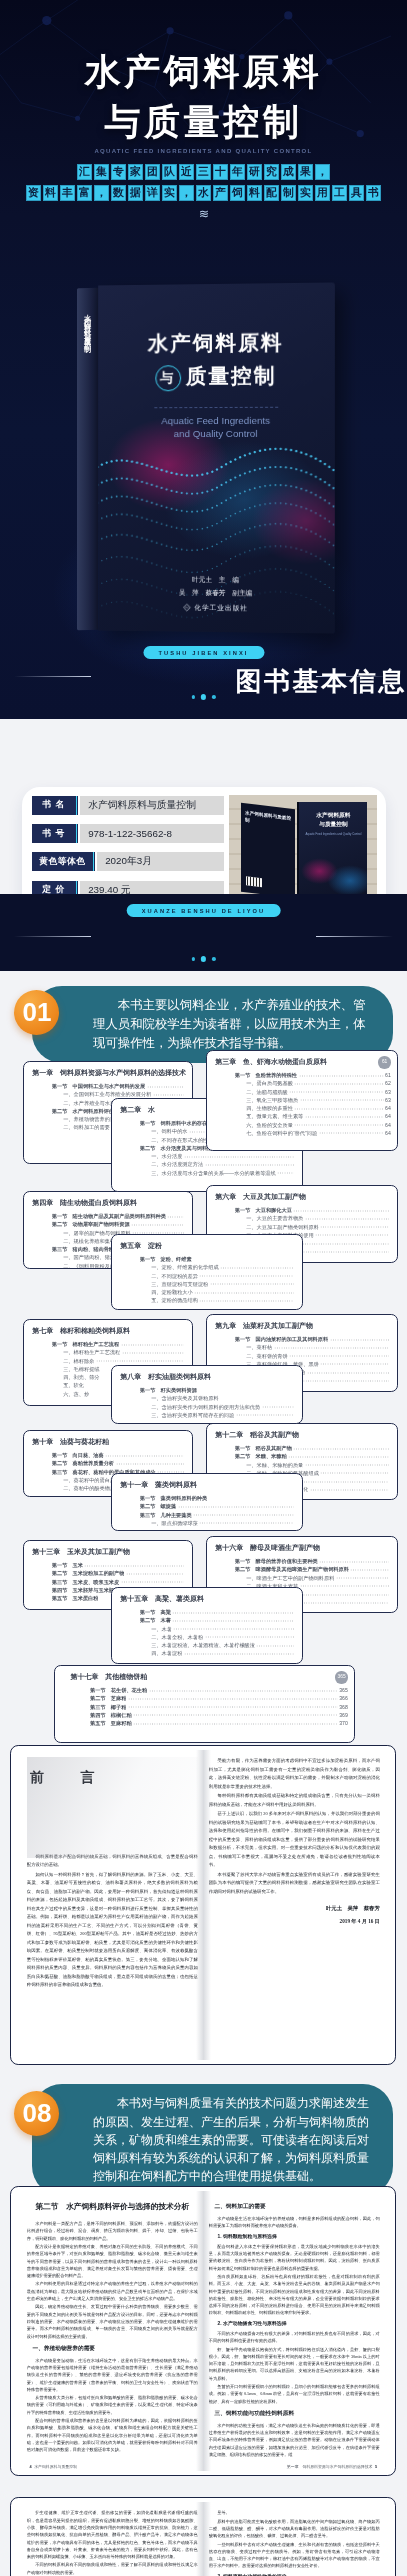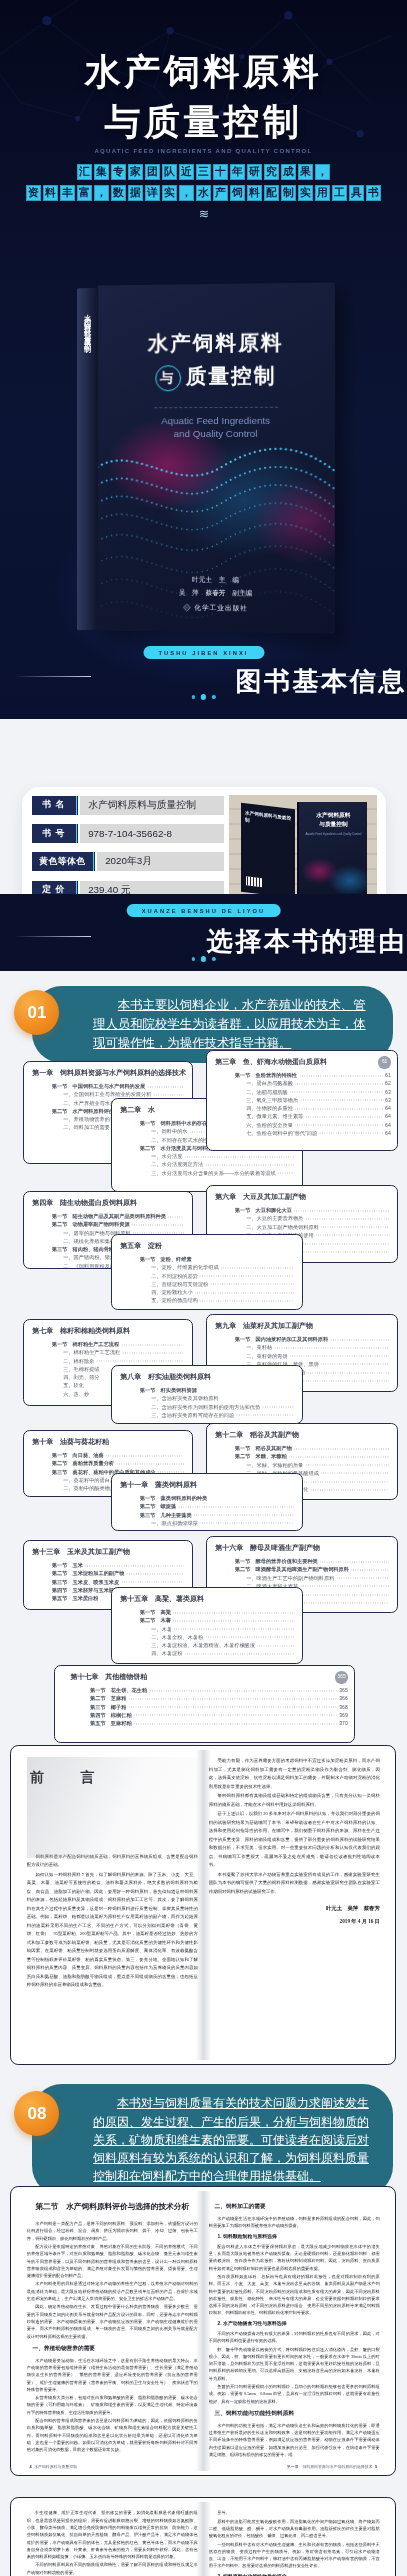--- a/index.html
+++ b/index.html
@@ -92,24 +92,24 @@
       radial-gradient(26px 18.5px at 30% 72%,rgba(216,26,122,.55),rgba(0,0,0,0) 70%),
       radial-gradient(31px 21.6px at 75% 82%,rgba(36,150,235,.5),rgba(0,0,0,0) 72%),
       linear-gradient(160deg,#1a2240,#0d1226);
     border-left:2.6px solid #070b18;}
   .pb-front .mini{position:absolute;left:0;top:8.2px;width:100%;text-align:center;color:#fff;
     font-size:5.7px;font-weight:800;line-height:1.6;}
   .pb-front .minien{position:absolute;left:0;top:30px;width:100%;text-align:center;color:#8aa0cc;
     font-size:2.8px;line-height:1.5;}
   
   .reason-band{position:absolute;left:32px;width:361px;background:#266c80;border-radius:30px;color:#fff;}
-  .reason-text{padding:10.3px 18.5px 10.3px 61px;font-size:12.4px;line-height:1.52;text-indent:2em;text-decoration:underline;}
+  .reason-text{padding:10.3px 18.5px 10.3px 61px;font-size:12.4px;line-height:1.52;text-indent:2em;}
   .reason-num{position:absolute;width:45px;height:45px;border-radius:50%;color:#fff;
     background:radial-gradient(circle at 34% 28%,#f9ae46,#ee8a1f 62%,#dd7410);
-    font-size:17px;font-weight:800;display:flex;align-items:center;justify-content:center;
+    font-size:26px;font-weight:800;display:flex;align-items:center;justify-content:center;
     box-shadow:0 3.1px 7.2px rgba(180,90,0,.35);}
   
   .toc-card{position:absolute;background:#fff;border:1px solid #232c4e;border-radius:6.7px;
     padding:6.2px 6.2px 4.1px 8.2px;box-sizing:border-box;overflow:hidden;}
   .toc-title{position:relative;font-size:7px;font-weight:800;color:#3c4250;margin-bottom:4.1px;white-space:nowrap;}
   .toc-chap{margin-right:6.7px;}
   .toc-badge{position:absolute;top:-1px;right:0;width:12.4px;height:12.4px;border-radius:50%;
     background:#9aa0ac;color:#fff;font-size:4.9px;line-height:12.4px;text-align:center;font-weight:400;}
   .toc-badge:empty{display:none;}
   .trow{display:flex;align-items:flex-start;font-size:5.2px;line-height:8.2px;color:#585e68;overflow:hidden;}
@@ -272,21 +272,21 @@
   </div>
 
   <div class="info-card">
     <div class="info-rows">
         <div class="info-row">
           <div class="info-label">书  名</div>
           <div class="info-value">水产饲料原料与质量控制</div>
         </div>
         <div class="info-row">
           <div class="info-label">书  号</div>
-          <div class="info-value">978-7-104-35662-8</div>
+          <div class="info-value">978-1-122-35662-8</div>
         </div>
         <div class="info-row wide">
           <div class="info-label">黄色等体色</div>
           <div class="info-value">2020年3月</div>
         </div>
         <div class="info-row">
           <div class="info-label">定  价</div>
           <div class="info-value">239.40 元</div>
         </div>
       </div>
@@ -302,21 +302,20 @@
         </div>
         <div class="minien">Aquatic Feed Ingredients and Quality Control</div>
       </div>
     </div>
   </div>
 
   <div class="band2">
     <div class="pill" style="top:10.3px">XUANZE BENSHU DE LIYOU</div>
     <div class="hline l" style="left:14.4px;top:42px"></div>
     <div class="hline r" style="right:14.4px;top:42px"></div>
-    <div class="sec-title" style="top:30px">选择本书的理由</div>
     <div class="dots3" style="top:62px">
         <i></i>
         <i class="big"></i>
         <i></i>
       </div>
   </div>
 
   <div class="reason-band" style="top:986px">
     <div class="reason-text">本书主要以饲料企业，水产养殖业的技术、管理人员和院校学生为读者群，以应用技术为主，体现可操作性，为操作技术指导书籍。</div>
   </div>

